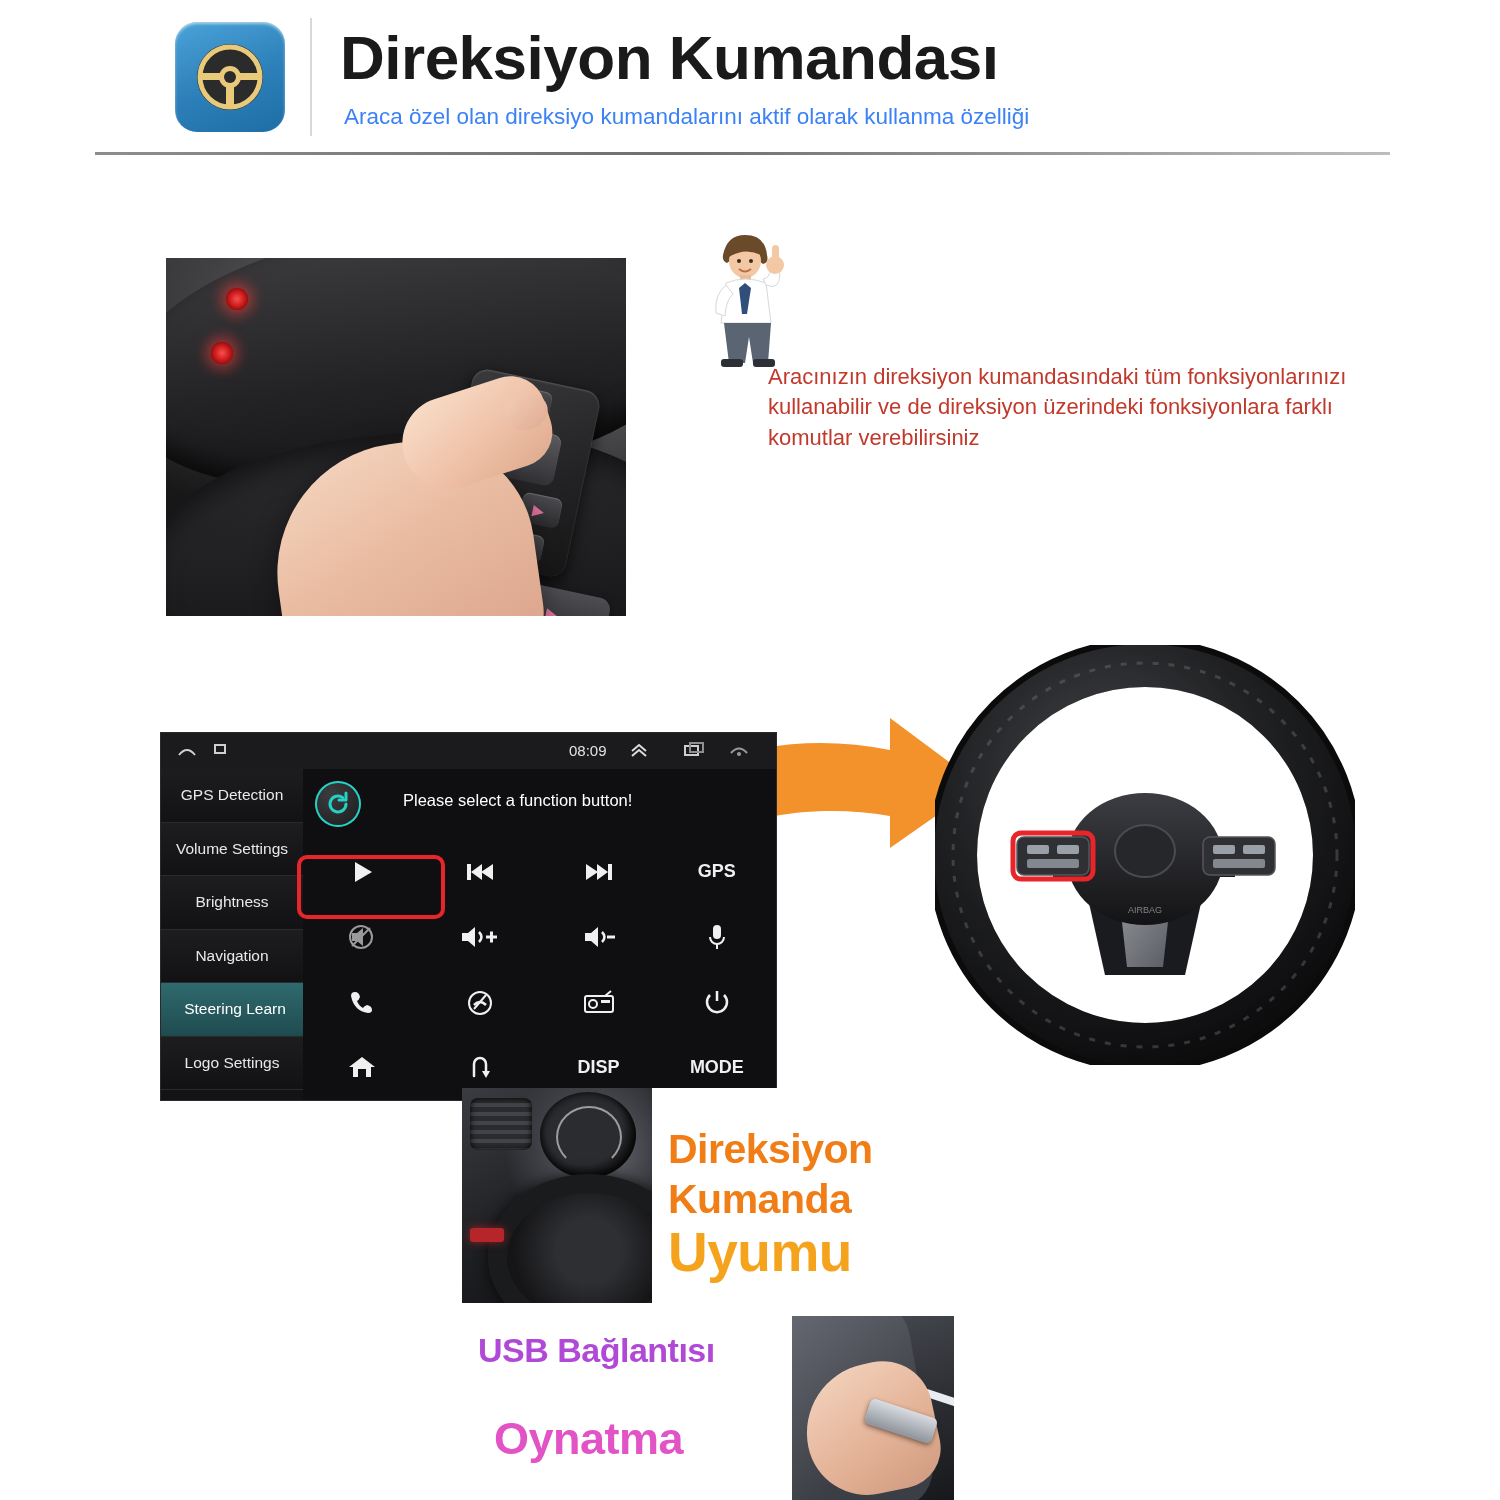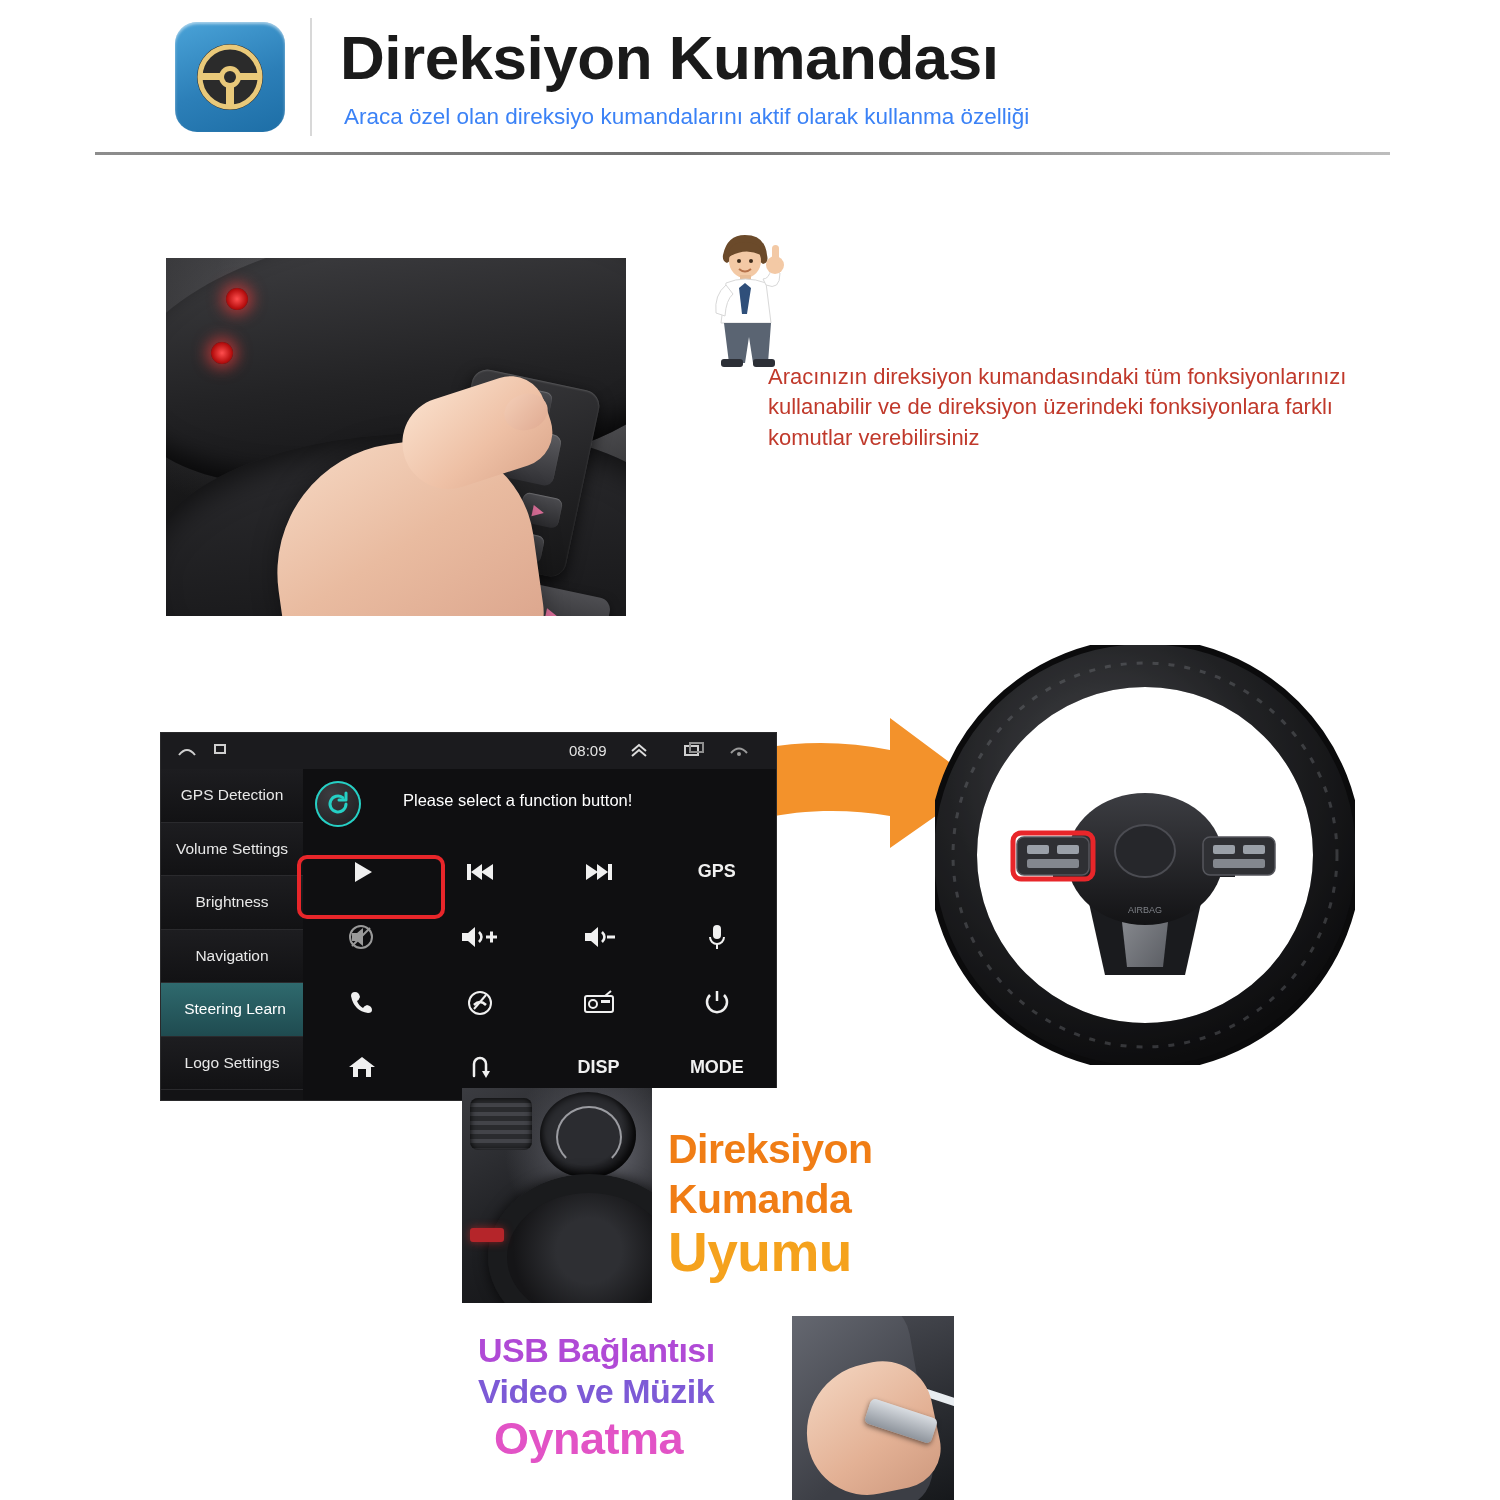--- a/index.html
+++ b/index.html
@@ -650,21 +650,20 @@
     <div class="pp-vent"></div>
     <div class="pp-cluster"></div>
     <div class="pp-wheel"></div>
     <div class="pp-redbtn"></div>
   </div>
 
   <div class="promo-line pl-direksiyon">Direksiyon</div>
   <div class="promo-line pl-kumanda">Kumanda</div>
   <div class="promo-line pl-uyumu">Uyumu</div>
   <div class="promo-line pl-usb">USB Bağlantısı</div>
-  <div class="promo-line pl-video">Video ve Müzik</div>
   <div class="promo-line pl-oynatma">Oynatma</div>
 
   <div class="promo-photo2">
     <div class="pp2-seat"></div>
     <div class="pp2-cable"></div>
     <div class="pp2-hand"></div>
     <div class="pp2-usb"></div>
   </div>
 </div>
 

